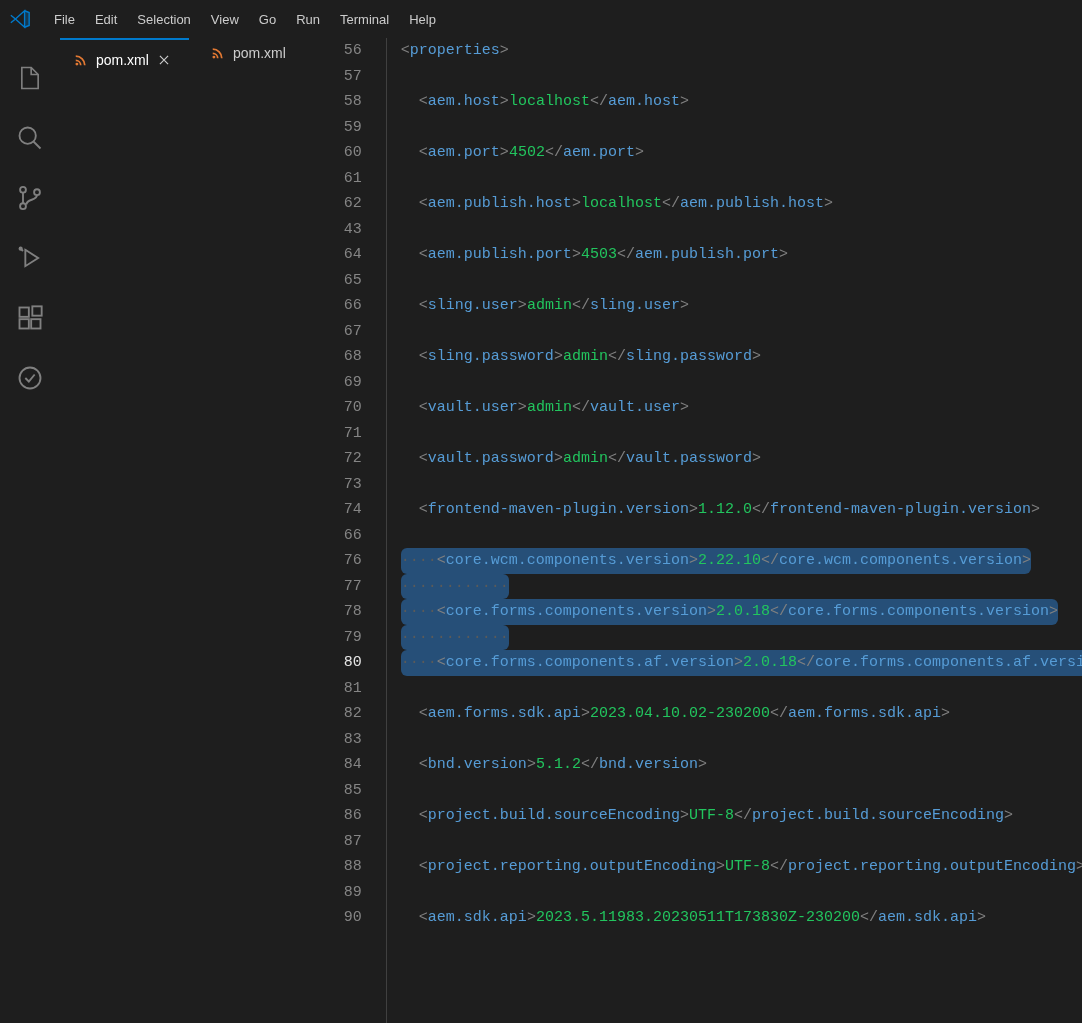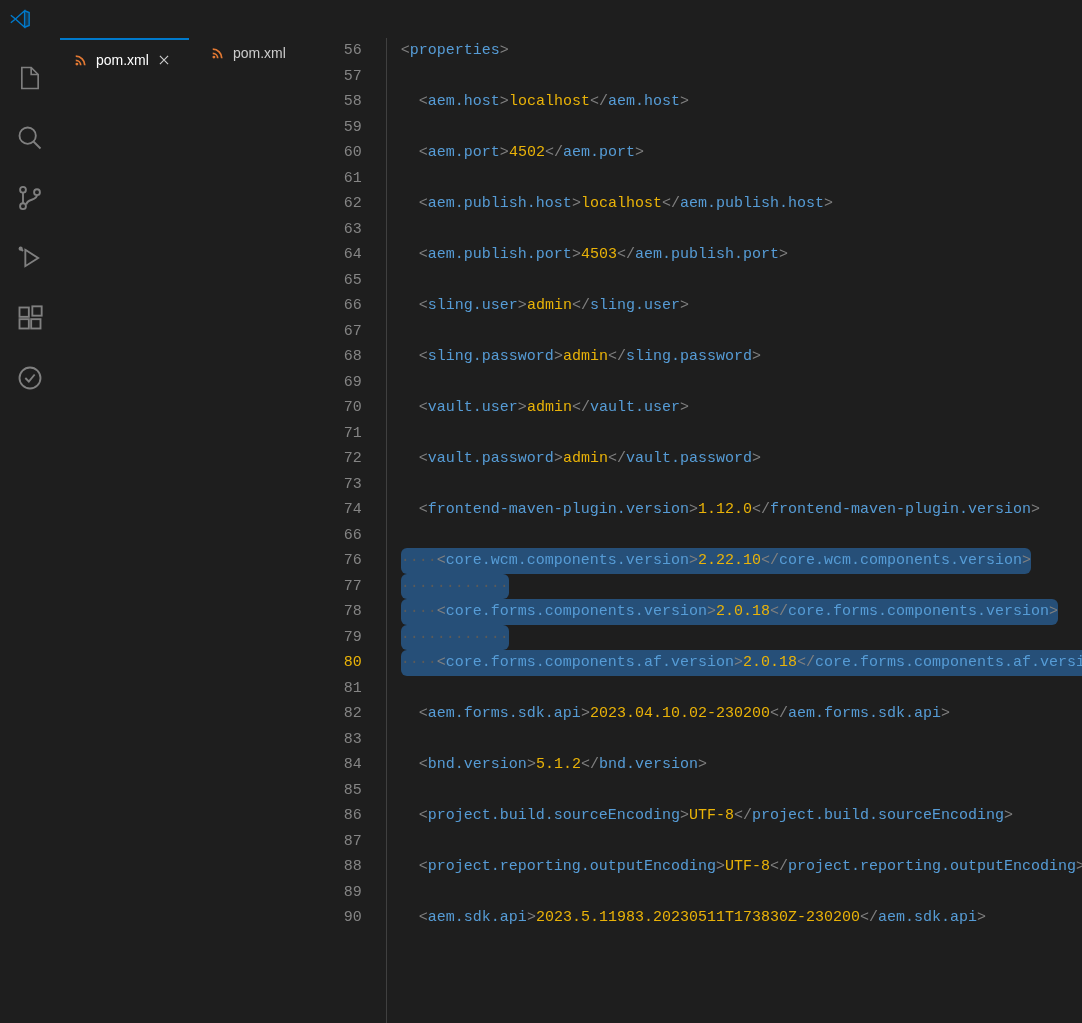--- a/index.html
+++ b/index.html
@@ -110,40 +110,40 @@
       overflow: hidden;
     }
     .gutter {
       width: 100px;
       text-align: right;
       padding-right: 24px;
       color: #858585;
       user-select: none;
       background: #1e1e1e;
     }
-    .gutter .ln.current { color: #eab308; }
+    .gutter .ln.current { color: #e5e5e5; }
     .indent-guide {
       width: 1px;
       background: #404040;
     }
     .code {
       flex: 1;
       white-space: pre;
       padding-left: 14px;
       position: relative;
     }
     .line { height: 25.5px; position: relative; }
     .line.selected {
       background: #264f78;
       display: inline-block;
       border-radius: 6px;
     }
     .tag { color: #569cd6; }
     .bracket { color: #808080; }
-    .text { color: #eab308; }
+    .text { color: #22c55e; }
     .cursor {
       display: inline-block;
       width: 2px;
       height: 20px;
       background: #aeafad;
       vertical-align: text-bottom;
     }
     svg { display: block; }
     .ws-dot {
       color: #5a5a5a;
@@ -153,20 +153,30 @@
 <body>
 
 <div class="menubar">
   <div class="logo">
     <svg width="22" height="22" viewBox="0 0 24 24" fill="none">
       <path d="M17 3L7 12L17 21V3Z" stroke="#007acc" stroke-width="1.5" fill="none"></path>
       <path d="M17 3L22 5V19L17 21" stroke="#007acc" stroke-width="1.5" fill="#007acc" fill-opacity="0.3"></path>
       <path d="M2 8L7 12L2 16" stroke="#007acc" stroke-width="1.5"></path>
     </svg>
   </div>
+  <div id="menubar-items" style="display: flex; height: 100%;">
+      <div class="menu-item">File</div>
+      <div class="menu-item">Edit</div>
+      <div class="menu-item">Selection</div>
+      <div class="menu-item">View</div>
+      <div class="menu-item">Go</div>
+      <div class="menu-item">Run</div>
+      <div class="menu-item">Terminal</div>
+      <div class="menu-item">Help</div>
+    </div>
 </div>
 
 <div class="main-area">
   <div class="activity-bar">
     <div class="activity-icon">
       <svg width="28" height="28" viewBox="0 0 24 24" fill="none" stroke="currentColor" stroke-width="1.4">
           <path d="M13 3H5v18h14V9l-6-6z"></path>
           <path d="M13 3v6h6"></path>
         </svg>
     </div>
@@ -240,21 +250,21 @@
 
     <div class="editor">
       <div class="gutter" id="gutter">
           <div class="ln">56</div>
           <div class="ln">57</div>
           <div class="ln">58</div>
           <div class="ln">59</div>
           <div class="ln">60</div>
           <div class="ln">61</div>
           <div class="ln">62</div>
-          <div class="ln">63</div>
+          <div class="ln">43</div>
           <div class="ln">64</div>
           <div class="ln">65</div>
           <div class="ln">66</div>
           <div class="ln">67</div>
           <div class="ln">68</div>
           <div class="ln">69</div>
           <div class="ln">70</div>
           <div class="ln">71</div>
           <div class="ln">72</div>
           <div class="ln">73</div>

